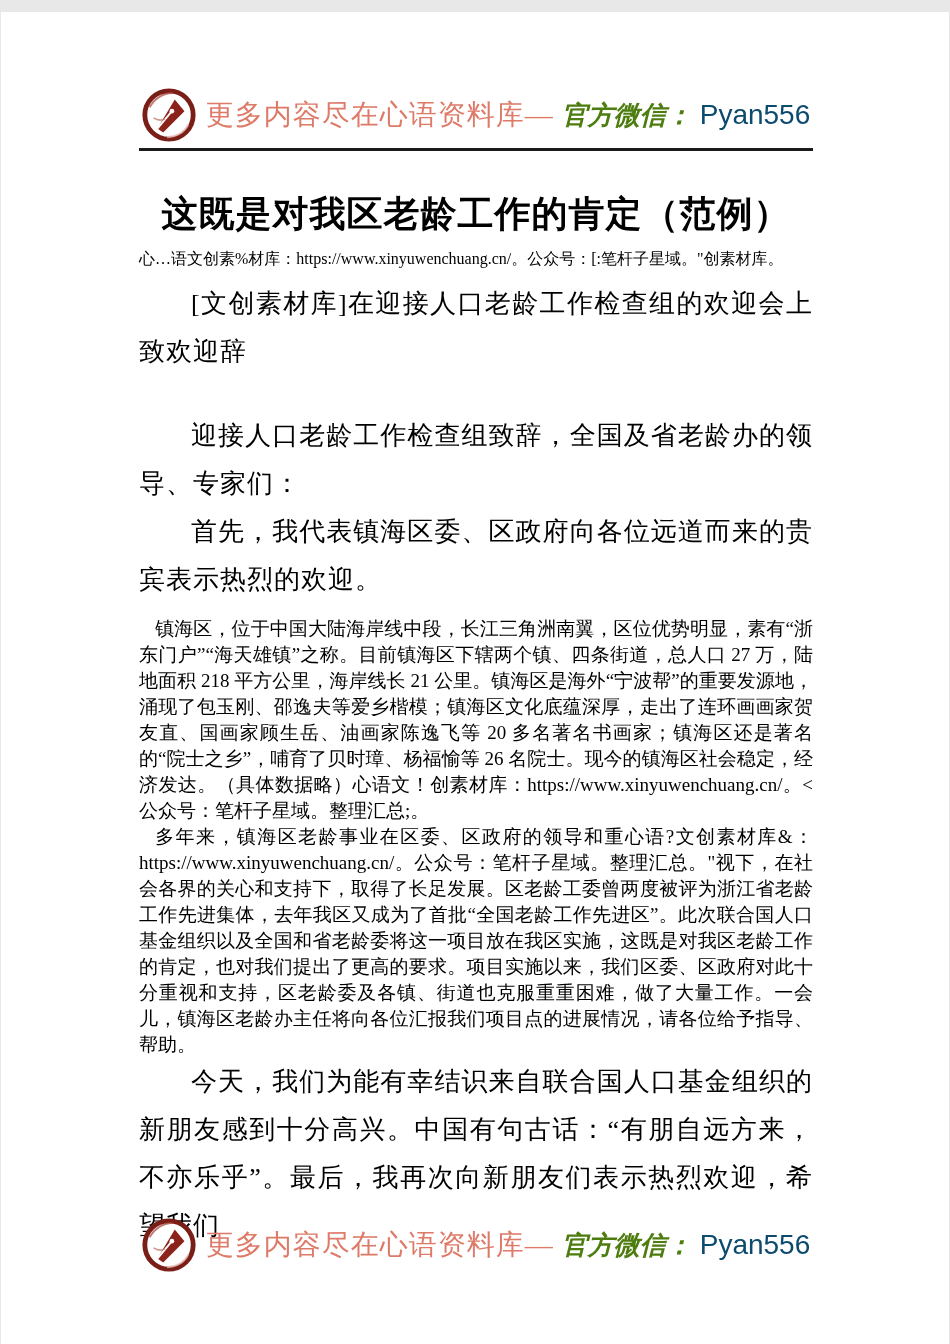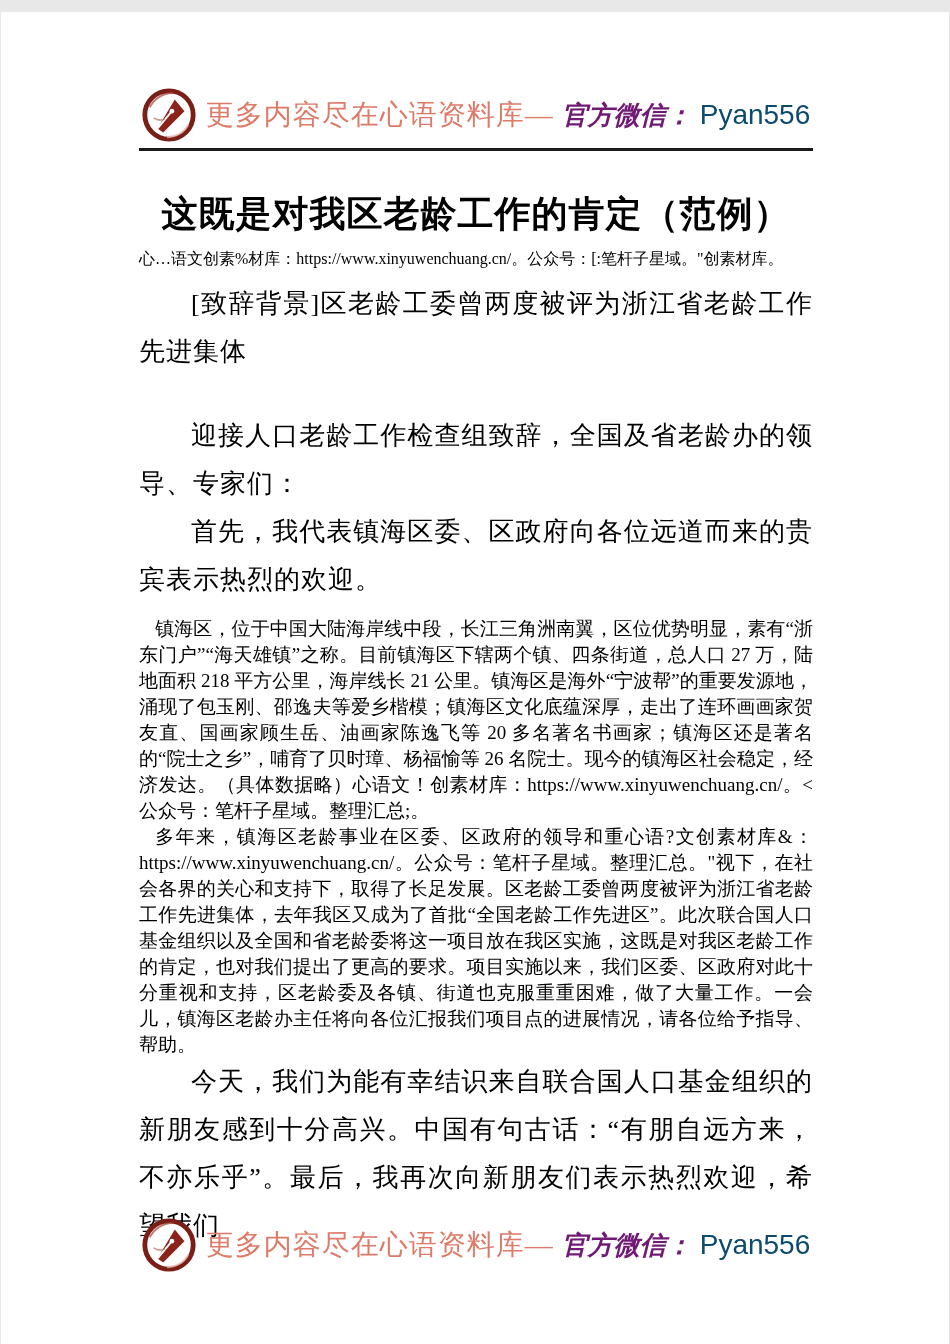--- a/index.html
+++ b/index.html
@@ -23,21 +23,21 @@
   .brandbar.top    { top:74px; }
   .brandbar.bottom { top:1204px; }
   .logo { width:58px; height:58px; flex:0 0 auto; }
   .brand-text {
     font-size:28px; letter-spacing:1px;
     color:#dd7a68;
     font-family:"Liberation Serif","DejaVu Serif",serif;
   }
   .wechat-label {
     font-size:26px; font-weight:bold; font-style:italic;
-    color:#701a75;
+    color:#4d7c0f;
     font-family:"DejaVu Serif","Liberation Serif",serif;
   }
   .wechat-id {
     font-size:28px;
     color:#0c4a6e;
     font-family:"Liberation Sans","DejaVu Sans",sans-serif;
   }
 
   
   .rule {
@@ -101,21 +101,21 @@
   </div>
 
   <div class="rule"></div>
 
   <div class="content">
 
     <h1 class="doc-title">这既是对我区老龄工作的肯定（范例）</h1>
 
     <p class="source-line">心…语文创素%材库：https://www.xinyuwenchuang.cn/。公众号：[:笔杆子星域。"创素材库。</p>
 
-    <p class="kai">[致辞背景]区老龄工委曾两度被评为浙江省老龄工作先进集体</p>
+    <p class="kai">[文创素材库]在迎接人口老龄工作检查组的欢迎会上致欢迎辞</p>
 
     <p class="kai gap-above">迎接人口老龄工作检查组致辞，全国及省老龄办的领导、专家们：</p>
     <p class="kai">首先，我代表镇海区委、区政府向各位远道而来的贵宾表示热烈的欢迎。</p>
 
     <p class="dense first">镇海区，位于中国大陆海岸线中段，长江三角洲南翼，区位优势明显，素有“浙东门户”“海天雄镇”之称。目前镇海区下辖两个镇、四条街道，总人口 27 万，陆地面积 218 平方公里，海岸线长 21 公里。镇海区是海外“宁波帮”的重要发源地，涌现了包玉刚、邵逸夫等爱乡楷模；镇海区文化底蕴深厚，走出了连环画画家贺友直、国画家顾生岳、油画家陈逸飞等 20 多名著名书画家；镇海区还是著名的“院士之乡”，哺育了贝时璋、杨福愉等 26 名院士。现今的镇海区社会稳定，经济发达。（具体数据略）心语文！创素材库：https://www.xinyuwenchuang.cn/。&lt;公众号：笔杆子星域。整理汇总;。</p>
     <p class="dense">多年来，镇海区老龄事业在区委、区政府的领导和重心语?文创素材库&amp;：https://www.xinyuwenchuang.cn/。公众号：笔杆子星域。整理汇总。"视下，在社会各界的关心和支持下，取得了长足发展。区老龄工委曾两度被评为浙江省老龄工作先进集体，去年我区又成为了首批“全国老龄工作先进区”。此次联合国人口基金组织以及全国和省老龄委将这一项目放在我区实施，这既是对我区老龄工作的肯定，也对我们提出了更高的要求。项目实施以来，我们区委、区政府对此十分重视和支持，区老龄委及各镇、街道也克服重重困难，做了大量工作。一会儿，镇海区老龄办主任将向各位汇报我们项目点的进展情况，请各位给予指导、帮助。</p>
 
     <p class="kai">今天，我们为能有幸结识来自联合国人口基金组织的新朋友感到十分高兴。中国有句古话：“有朋自远方来，不亦乐乎”。最后，我再次向新朋友们表示热烈欢迎，希望我们</p>
   </div>
 

